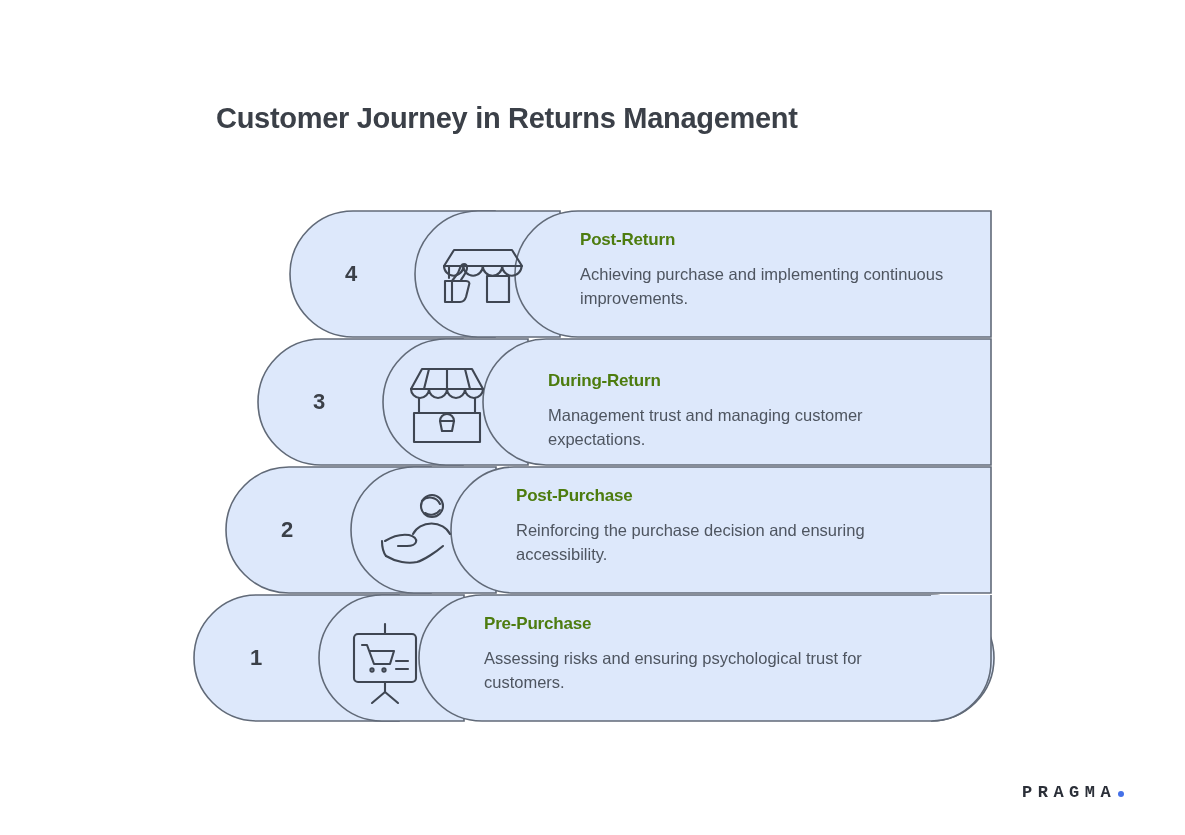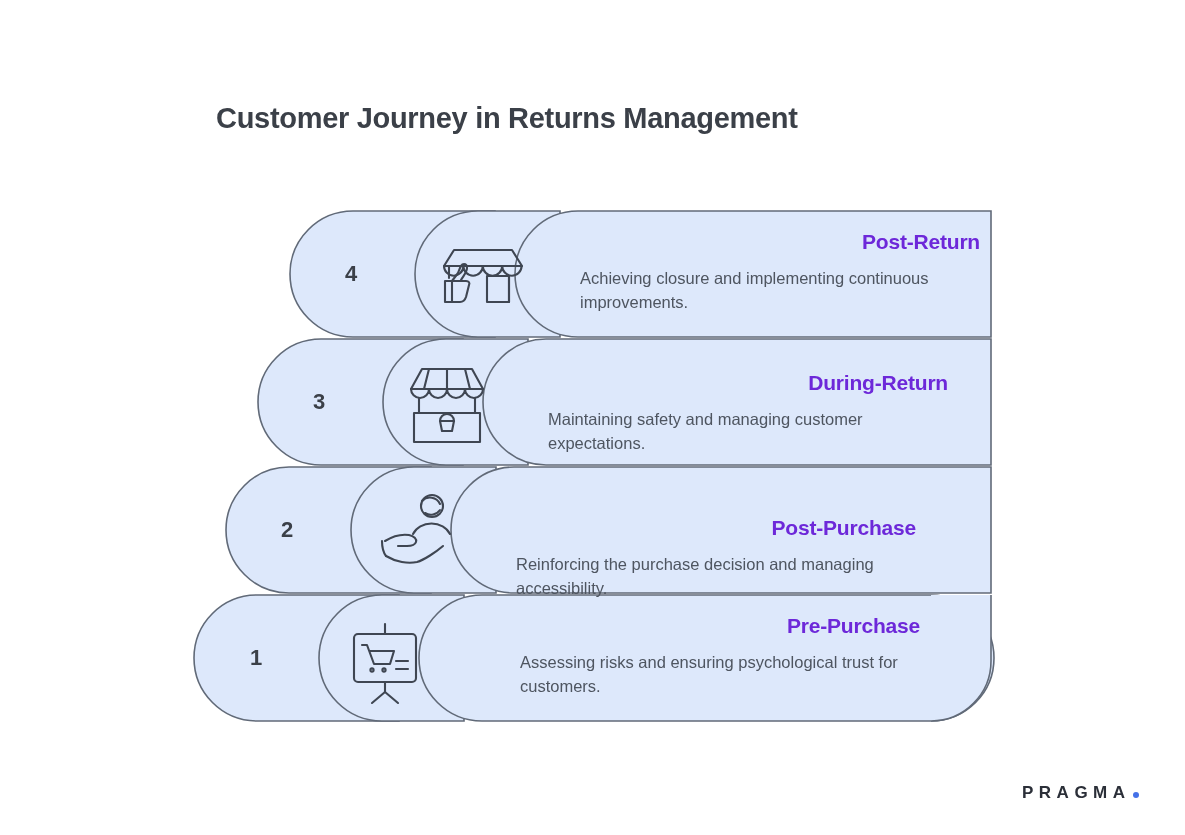--- a/index.html
+++ b/index.html
@@ -32,26 +32,25 @@
     height: 835px;
     pointer-events: none;
   }
 
   .row-text {
     position: absolute;
     pointer-events: auto;
   }
 
   .row-heading {
-    font-size: 21px;
-    font-weight: bold;
-    color: #6d28d9;
+    font-size: 17px;
+    font-weight: bold;
+    color: #4d7c0f;
     letter-spacing: -0.2px;
     white-space: nowrap;
-    text-align: right;
   }
 
   .row-desc {
     font-size: 16.5px;
     color: #4e5560;
     line-height: 1.48;
     margin-top: 12px;
     max-width: 400px;
   }
 
@@ -63,20 +62,21 @@
     pointer-events: auto;
   }
 
   #brand-logo {
     position: absolute;
     left: 1022px;
     top: 783px;
     display: flex;
     align-items: baseline;
     gap: 1px;
+    font-family: Liberation Mono, monospace;
   }
 
   #brand-logo .brand-text {
     font-size: 17px;
     font-weight: bold;
     color: #2b2f38;
     letter-spacing: 5.5px;
   }
 
   #brand-logo .brand-dot {
@@ -168,34 +168,34 @@
   </g>
 </svg>
 
 <div class="row-number" style="left:345px; top:261px;">4</div>
 <div class="row-number" style="left:313px; top:389px;">3</div>
 <div class="row-number" style="left:281px; top:517px;">2</div>
 <div class="row-number" style="left:250px; top:645px;">1</div>
 
 <div class="row-text" style="left:580px; top:230px;">
   <div class="row-heading">Post-Return</div>
-  <div class="row-desc">Achieving closure and implementing continuous improvements.</div>
+  <div class="row-desc">Achieving purchase and implementing continuous improvements.</div>
 </div>
 
 <div class="row-text" style="left:548px; top:358px;margin-top:13px;">
   <div class="row-heading">During-Return</div>
-  <div class="row-desc">Maintaining safety and managing customer expectations.</div>
-</div>
-
-<div class="row-text" style="left:516px; top:486px;margin-top:30px;">
+  <div class="row-desc">Management trust and managing customer expectations.</div>
+</div>
+
+<div class="row-text" style="left:516px; top:486px;">
   <div class="row-heading">Post-Purchase</div>
-  <div class="row-desc">Reinforcing the purchase decision and managing accessibility.</div>
-</div>
-
-<div class="row-text" style="left:484px; top:614px;margin-left:36px;">
+  <div class="row-desc">Reinforcing the purchase decision and ensuring accessibility.</div>
+</div>
+
+<div class="row-text" style="left:484px; top:614px;">
   <div class="row-heading">Pre-Purchase</div>
   <div class="row-desc">Assessing risks and ensuring psychological trust for customers.</div>
 </div>
 
 <div id="brand-logo">
   <span class="brand-text">PRAGMA</span>
   <span class="brand-dot"></span>
 </div>
 
 </body></html>

